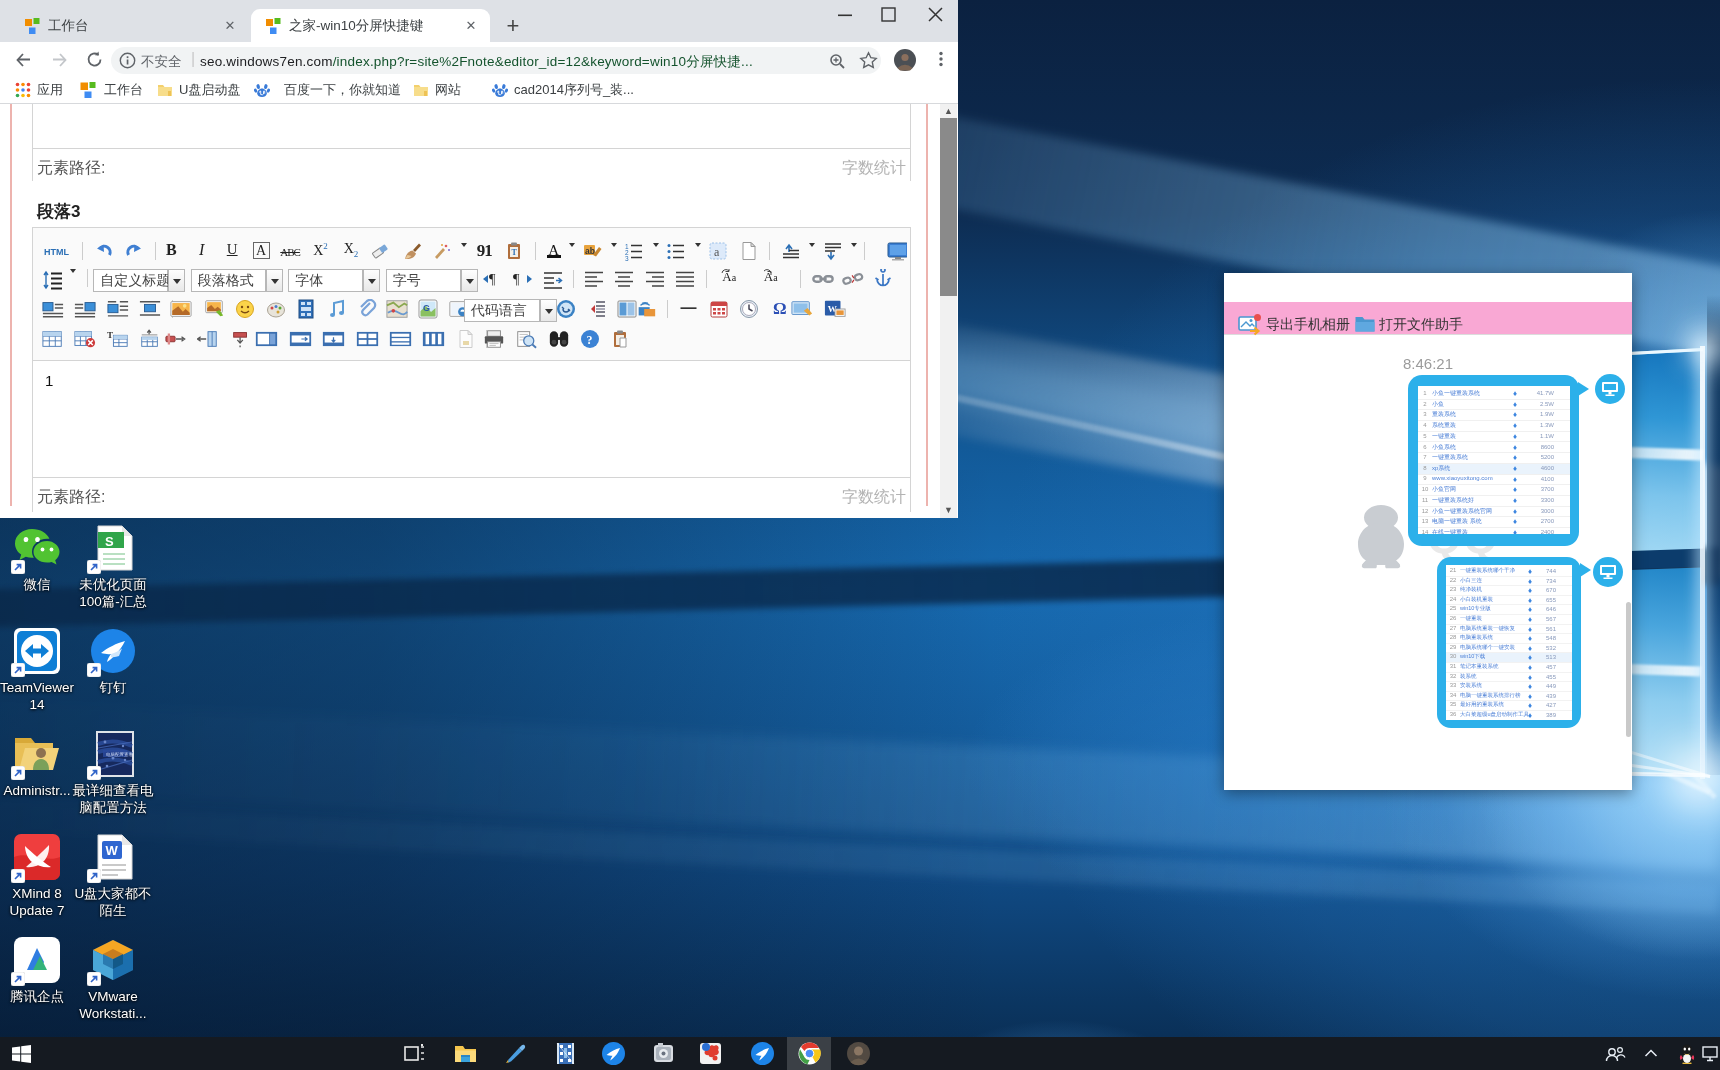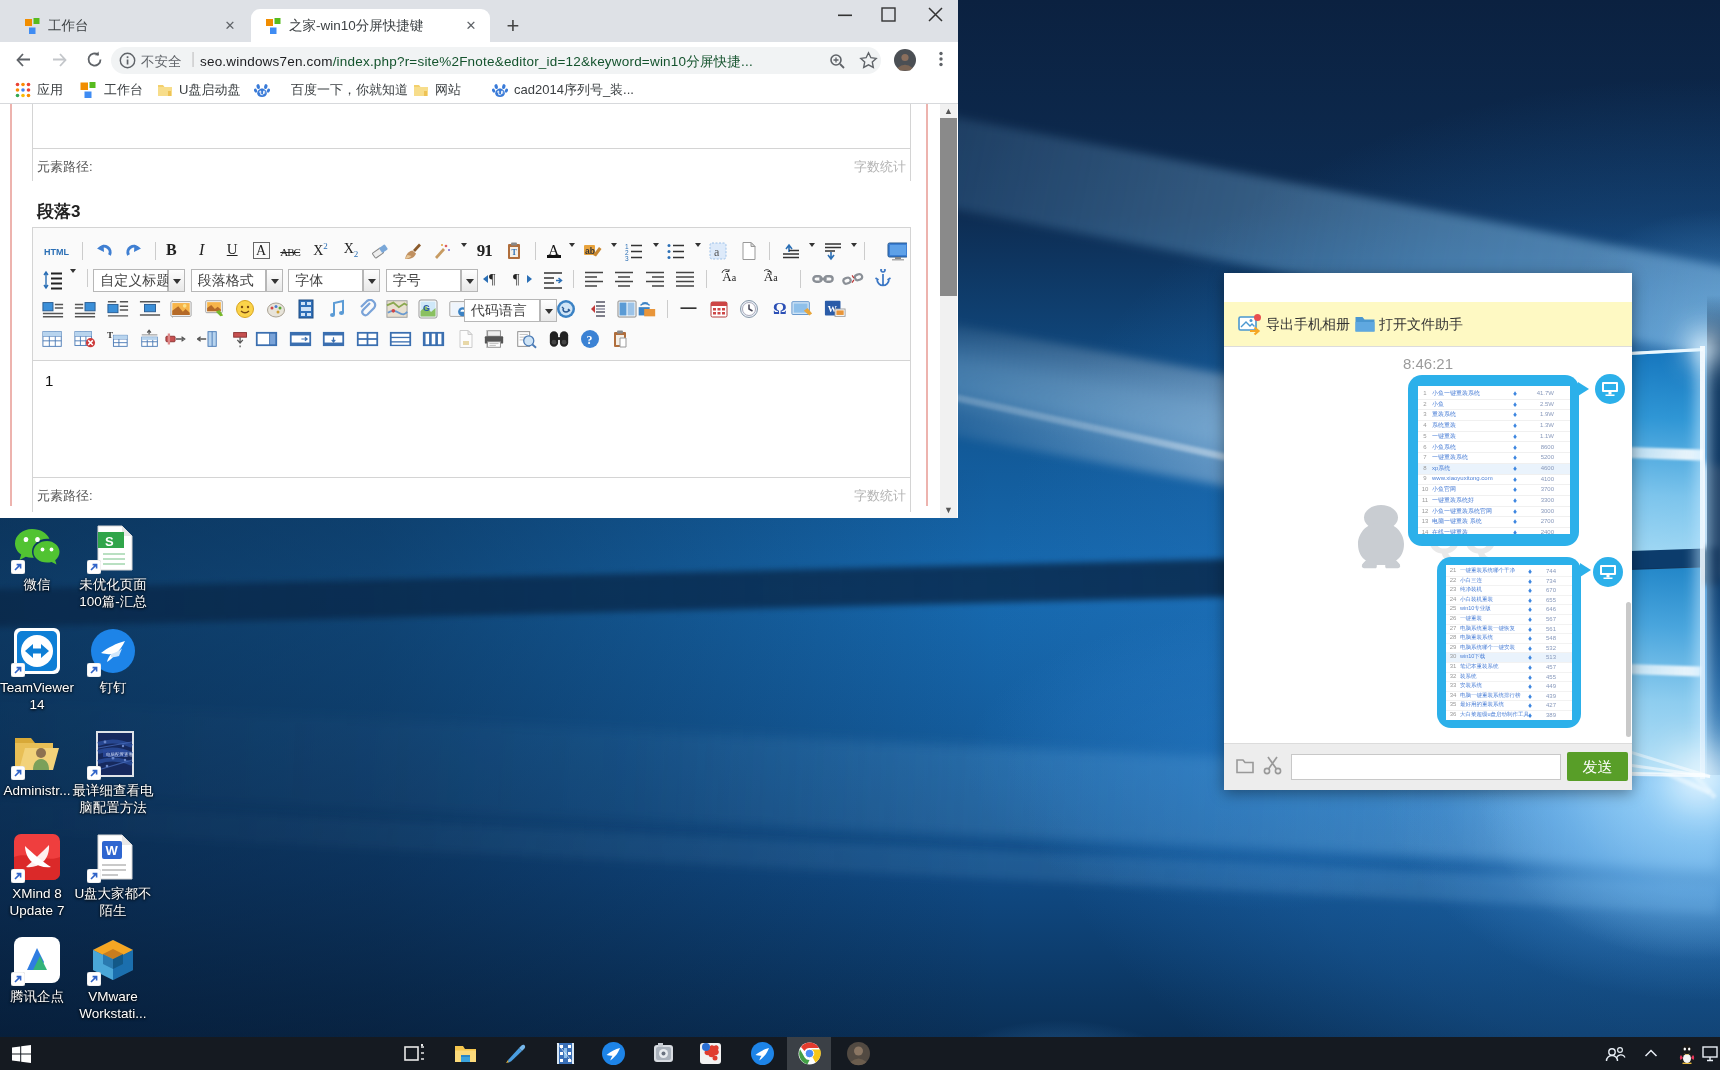--- a/index.html
+++ b/index.html
@@ -92,40 +92,40 @@
 .bki{position:absolute;top:5px;width:16px;height:16px}
 #pgdiv{position:absolute;left:0;top:103px;width:958px;height:1px;background:#d7d9dc}
 #content{position:absolute;left:0;top:104px;width:940px;height:414px;background:#fff;overflow:hidden}
 #pinkline{position:absolute;left:10px;top:0;width:2px;height:402px;background:#edb3ae}
 
 #scroll{position:absolute;left:940px;top:104px;width:17px;height:414px;background:#f1f1f1}
 #scroll .thumb{position:absolute;left:0;top:14px;width:17px;height:178px;background:#8a8a8a}
 #scroll .ar{position:absolute;left:4px;width:9px;height:9px;color:#555;font-size:9px;line-height:9px}
 
 .edbox{position:absolute;left:32px;width:879px;border:1px solid #d4d4d4}
-.edfoot{position:absolute;left:0;width:100%;border-top:1px solid #d4d4d4;background:#fff;color:#555;font-size:13px}
+.edfoot{position:absolute;left:0;width:100%;border-top:1px solid #d4d4d4;background:#fff;color:#555;font-size:16px}
 .edfoot .l{position:absolute;left:4px;top:9px}
 .edfoot .r{position:absolute;right:4px;top:9px;color:#b3b3b3}
 #ed1{top:0;height:77px;border-top:none}
 #ed2{top:123px;height:285px}
 #ed2 .toolbar{position:absolute;left:0;top:0;width:100%;height:133px;background:#fafafa;border-bottom:1px solid #d4d4d4}
 #para3{position:absolute;left:37px;top:96px;font-size:17px;font-weight:bold;color:#222}
 .trow{position:absolute;left:6px;width:868px;white-space:nowrap;overflow:hidden}
 
 .ti{display:inline-block;width:20px;height:20px;margin:0 3px;vertical-align:top;text-align:center;position:relative}
 .tsep{display:inline-block;width:1px;height:18px;background:#ccc;margin:1px 3px;vertical-align:top}
 .tdd{display:inline-block;width:0;height:0;border-left:3.5px solid transparent;border-right:3.5px solid transparent;border-top:4px solid #333;vertical-align:8px;margin-left:1px}
 .tsel{display:inline-block;height:23px;width:75px;border:1px solid #b7b7b7;background:#fff;font-size:14px;color:#444;line-height:21px;padding-left:6px;vertical-align:top;position:relative;margin-right:18px}
 .tsel .db{position:absolute;right:-18px;top:-1px;width:17px;height:23px;border:1px solid #b7b7b7;background:linear-gradient(#fefefe,#e8e8e8)}
 .tsel .db:after{content:"";position:absolute;left:4px;top:9px;border-left:4px solid transparent;border-right:4px solid transparent;border-top:5px solid #333}
 
 #qq{position:absolute;left:1224px;top:273px;width:408px;height:517px;background:#fff;box-shadow:0 3px 14px rgba(0,0,0,.4)}
 #qq-title{position:absolute;left:0;top:0;width:408px;height:29px;background:#5b9e35;color:#fff}
 #qq-title .t{position:absolute;left:29px;top:6px;font-size:15px}
-#qq-tool{position:absolute;left:0;top:29px;width:408px;height:45px;background:#fef9c3;border-bottom:1px solid #dcdcdc;color:#333;font-size:14px}
+#qq-tool{position:absolute;left:0;top:29px;width:408px;height:33px;background:#f9a8d4;border-bottom:1px solid #dcdcdc;color:#333;font-size:14px}
 #qq-chat{position:absolute;left:0;top:74px;width:408px;height:396px;background:#fff;overflow:hidden}
 #qq-time{position:absolute;left:0;top:8px;width:408px;text-align:center;color:#9b9b9b;font-size:15px}
 .bub{position:absolute;background:#2cb0ea;border-radius:14px}
 .bub .inner{position:absolute;background:#fff;overflow:hidden}
 .tail{position:absolute;width:0;height:0;border-top:7px solid transparent;border-bottom:7px solid transparent;border-left:11px solid #2cb0ea}
 .mon{position:absolute;width:30px;height:30px;border-radius:50%;background:#2cb0ea}
 #qq-input{position:absolute;left:0;top:470px;width:408px;height:47px;background:#ededed;border-top:1px solid #dcdcdc}
 #qq-input .box{position:absolute;left:67px;top:10px;width:270px;height:26px;background:#fff;border:1px solid #c8c8c8}
 #qq-send{position:absolute;left:343px;top:8px;width:61px;height:29px;background:#589e28;color:#fff;font-size:15px;text-align:center;line-height:29px;border-radius:2px}
 .qrow{position:absolute;left:0;width:100%;font-size:6px;color:#5585d8;white-space:nowrap}
@@ -390,32 +390,20 @@
     <div class="mon" style="left:369px;top:210px">
         <svg style="position:absolute;left:6px;top:7px" width="18" height="16" viewBox="0 0 18 16">
           <rect x="1" y="1" width="16" height="10" rx="1" fill="#fff"></rect>
           <rect x="3" y="3" width="12" height="6" fill="#2cb0ea"></rect>
           <rect x="7.5" y="11" width="3" height="2.5" fill="#fff"></rect>
           <rect x="4.5" y="13.5" width="9" height="1.5" fill="#fff"></rect>
         </svg>
       </div>
     <div id="qq-scroll"></div>
   </div>
-  <div id="qq-input">
-    <svg style="position:absolute;left:11px;top:12px" width="20" height="19" viewBox="0 0 20 19">
-        <path d="M2 4 h6 l2 2.5 H18 v10 H2 Z" fill="none" stroke="#999" stroke-width="1.6"></path>
-      </svg>
-    <svg style="position:absolute;left:38px;top:11px" width="21" height="21" viewBox="0 0 21 21">
-        <circle cx="5" cy="16" r="2.6" fill="none" stroke="#999" stroke-width="1.6"></circle>
-        <circle cx="16" cy="16" r="2.6" fill="none" stroke="#999" stroke-width="1.6"></circle>
-        <path d="M6.5 14 L15 2 M14.5 14 L6 2" stroke="#999" stroke-width="1.7"></path>
-      </svg>
-    <div class="box"></div>
-    <div id="qq-send">发送</div>
-  </div>
 </div>
 
 <div id="browser">
   <div id="tabbar">
     <div class="tab" id="tab1">
       <svg class="fav" viewBox="0 0 16 16">
           <rect x="1" y="1" width="7" height="7" fill="#f18d00"></rect>
           <rect x="9.5" y="0" width="6" height="6" fill="#57bb1e"></rect>
           <rect x="5" y="9.5" width="6.5" height="6.5" fill="#3f8cf3"></rect>
         </svg>
@@ -510,21 +498,21 @@
       </svg>
     <span class="bk" style="left:179px">U盘启动盘</span>
     <svg class="bki" style="left:254px" viewBox="0 0 16 16">
         <ellipse cx="4.2" cy="4.6" rx="1.7" ry="2.5" fill="#3a7bd8" transform="rotate(-15 4.2 4.6)"></ellipse>
         <ellipse cx="11.8" cy="4.6" rx="1.7" ry="2.5" fill="#3a7bd8" transform="rotate(15 11.8 4.6)"></ellipse>
         <ellipse cx="1.6" cy="8.6" rx="1.45" ry="2.1" fill="#3a7bd8" transform="rotate(-25 1.6 8.6)"></ellipse>
         <ellipse cx="14.4" cy="8.6" rx="1.45" ry="2.1" fill="#3a7bd8" transform="rotate(25 14.4 8.6)"></ellipse>
         <path d="M8 6.5 C10.5 6.5 12.8 9 12.8 11.3 C12.8 13.6 11 15 8 15 C5 15 3.2 13.6 3.2 11.3 C3.2 9 5.5 6.5 8 6.5 Z" fill="#3a7bd8"></path>
         <path d="M5.5 10.5 q0 -1.5 1.2 -1.5 l0 3.5 q2 0.8 2.8 -0.5 l0 -2.8 l1.2 0 l0 2.5" stroke="#fff" stroke-width=".9" fill="none"></path>
       </svg>
-    <span class="bk" style="left:291px">百度一下，你就知道</span>
+    <span class="bk" style="left:284px">百度一下，你就知道</span>
     <svg class="bki" style="left:413px" viewBox="0 0 16 16">
         <path d="M1 3 h5 l1.5 2 H15 v9 H1 Z" fill="#f3d06c"></path>
         <path d="M1 5h14v9H1Z" fill="#f7dd8b"></path>
         <rect x="11" y="9" width="3" height="5" fill="#eec255"></rect>
       </svg>
     <span class="bk" style="left:435px">网站</span>
     <svg class="bki" style="left:492px" viewBox="0 0 16 16">
         <ellipse cx="4.2" cy="4.6" rx="1.7" ry="2.5" fill="#3a7bd8" transform="rotate(-15 4.2 4.6)"></ellipse>
         <ellipse cx="11.8" cy="4.6" rx="1.7" ry="2.5" fill="#3a7bd8" transform="rotate(15 11.8 4.6)"></ellipse>
         <ellipse cx="1.6" cy="8.6" rx="1.45" ry="2.1" fill="#3a7bd8" transform="rotate(-25 1.6 8.6)"></ellipse>

